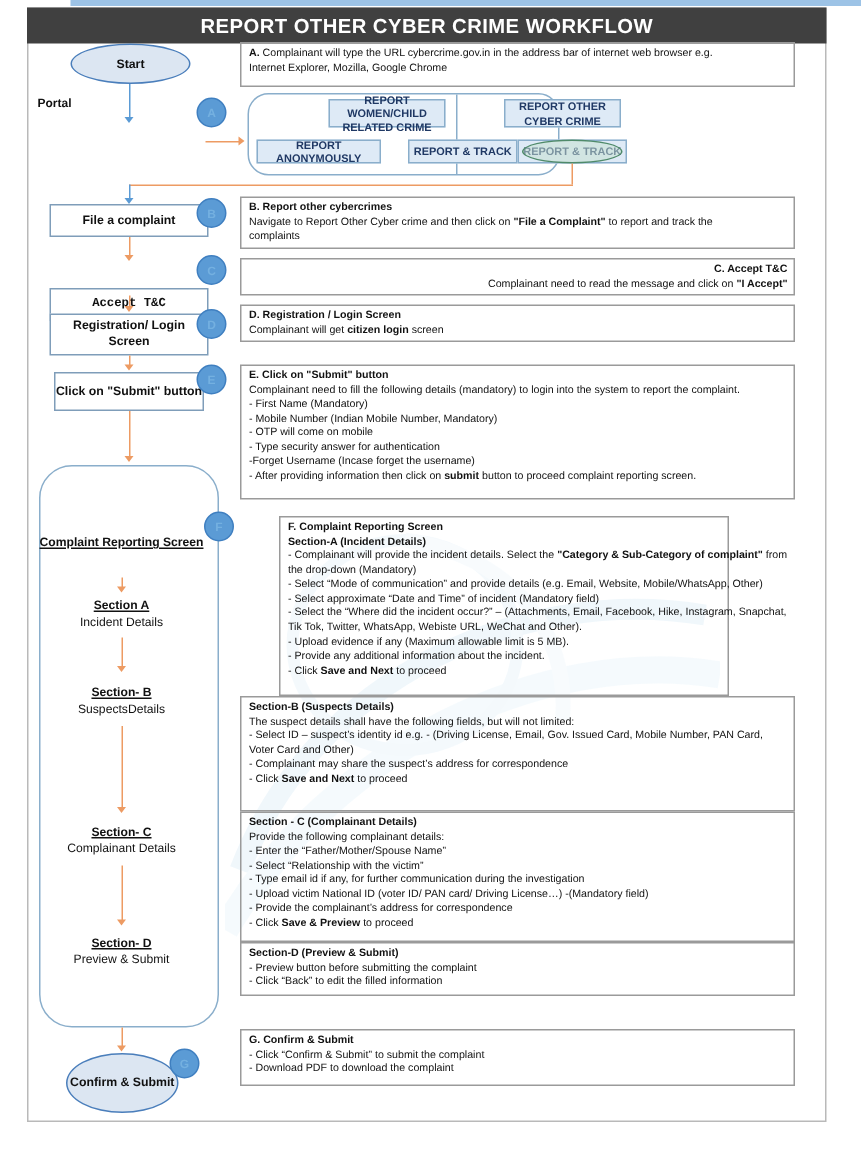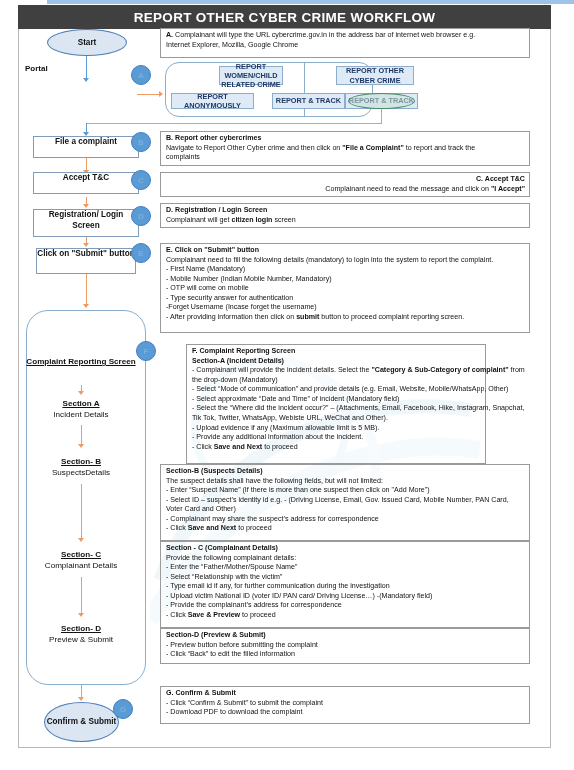--- a/index.html
+++ b/index.html
@@ -94,21 +94,21 @@
   }
   .highlight-oval {
     position: absolute; border: 1px solid #4f8a6a; border-radius: 50%;
     background: rgba(198,224,210,.55); box-sizing: border-box;
   }
 
   
   .flowbox {
     position: absolute; box-sizing: border-box;
     border: 1px solid #7f9db9; background: #ffffff;
-    display:flex; align-items:flex-start; justify-content:center; text-align:center;
+    display:flex; align-items:center; justify-content:center; text-align:center;
     font-size: 8.2px; font-weight: bold; color:#111; line-height:1.3;
   }
 
   
   .sect {
     position: absolute; text-align: center; width: 118px; left: 22px;
     font-size: 8.1px; color: #111; line-height: 1.3;
   }
   .sect .hd { font-weight: bold; text-decoration: underline; display:block; }
   .sect .sb { display:block; }
@@ -168,21 +168,21 @@
   <div class="badge" style="left:131px; top:65px;">
     <span>A</span>
   </div>
 
   <div class="arrow-h" style="left:137px; top:94px; width:23px;"></div>
   <div class="arrow-head-r" style="left:159px; top:91px;"></div>
 
   <div class="roundrect" style="left:165px; top:62px; width:208px; height:55px;"></div>
   <div class="vdiv" style="left:304px; top:63px; height:53px;"></div>
 
-  <div class="pbtn" style="left:219px; top:66px; width:64px; height:19px;">
+  <div class="pbtn" style="left:219px; top:66px; width:78px; height:19px;">
     <span>REPORT WOMEN/CHILD RELATED CRIME</span>
   </div>
   <div class="pbtn" style="left:336px; top:66px; width:78px; height:19px;">
     <span>REPORT OTHER CYBER CRIME</span>
   </div>
   <div class="pbtn" style="left:171px; top:93px; width:83px; height:16px;">
     <span>REPORT ANONYMOUSLY</span>
   </div>
   <div class="pbtn" style="left:272px; top:93px; width:73px; height:16px;">
     <span>REPORT &amp; TRACK</span>
@@ -200,21 +200,21 @@
   <div class="flowbox" style="left:33px; top:136px; width:106px; height:22px;">
     <span>File a complaint</span>
   </div>
   <div class="badge" style="left:131px; top:132px;">
     <span>B</span>
   </div>
 
   <div class="arrow-v" style="left:86px; top:158px; height:14px;"></div>
   <div class="arrow-head" style="left:83px; top:170px;"></div>
 
-  <div class="flowbox" style="left:33px; top:172px; width:106px; height:22px;">
+  <div class="flowbox" style="left:33px; top:192px; width:106px; height:22px;font-family:Liberation Mono, monospace;">
     <span>Accept T&amp;C</span>
   </div>
   <div class="badge" style="left:131px; top:170px;">
     <span>C</span>
   </div>
 
   <div class="arrow-v" style="left:86px; top:197px; height:9px;"></div>
   <div class="arrow-head" style="left:83px; top:204px;"></div>
 
   <div class="flowbox" style="left:33px; top:209px; width:106px; height:28px;">
@@ -343,21 +343,20 @@
         <div class="ln">- Upload evidence if any (Maximum allowable limit is 5 MB).</div>
         <div class="ln">- Provide any additional information about the incident.</div>
         <div class="ln">- Click <b>Save and Next</b> to proceed</div>
       </div>
   </div>
 
   <div class="textbox" style="left:160px; top:464px; width:370px; height:77px;">
     <div>
         <div class="ln"><b>Section-B (Suspects Details)</b></div>
         <div class="ln">The suspect details shall have the following fields, but will not limited:</div>
-        <div class="ln">- Enter “Suspect Name” (If there is more than one suspect then click on "Add More")</div>
         <div class="ln">- Select ID – suspect’s identity id e.g. - (Driving License, Email, Gov. Issued Card, Mobile Number, PAN Card,</div>
         <div class="ln">Voter Card and Other)</div>
         <div class="ln">- Complainant may share the suspect’s address for correspondence</div>
         <div class="ln">- Click <b>Save and Next</b> to proceed</div>
       </div>
   </div>
 
   <div class="textbox" style="left:160px; top:541px; width:370px; height:87px;">
     <div>
         <div class="ln"><b>Section - C (Complainant Details)</b></div>

